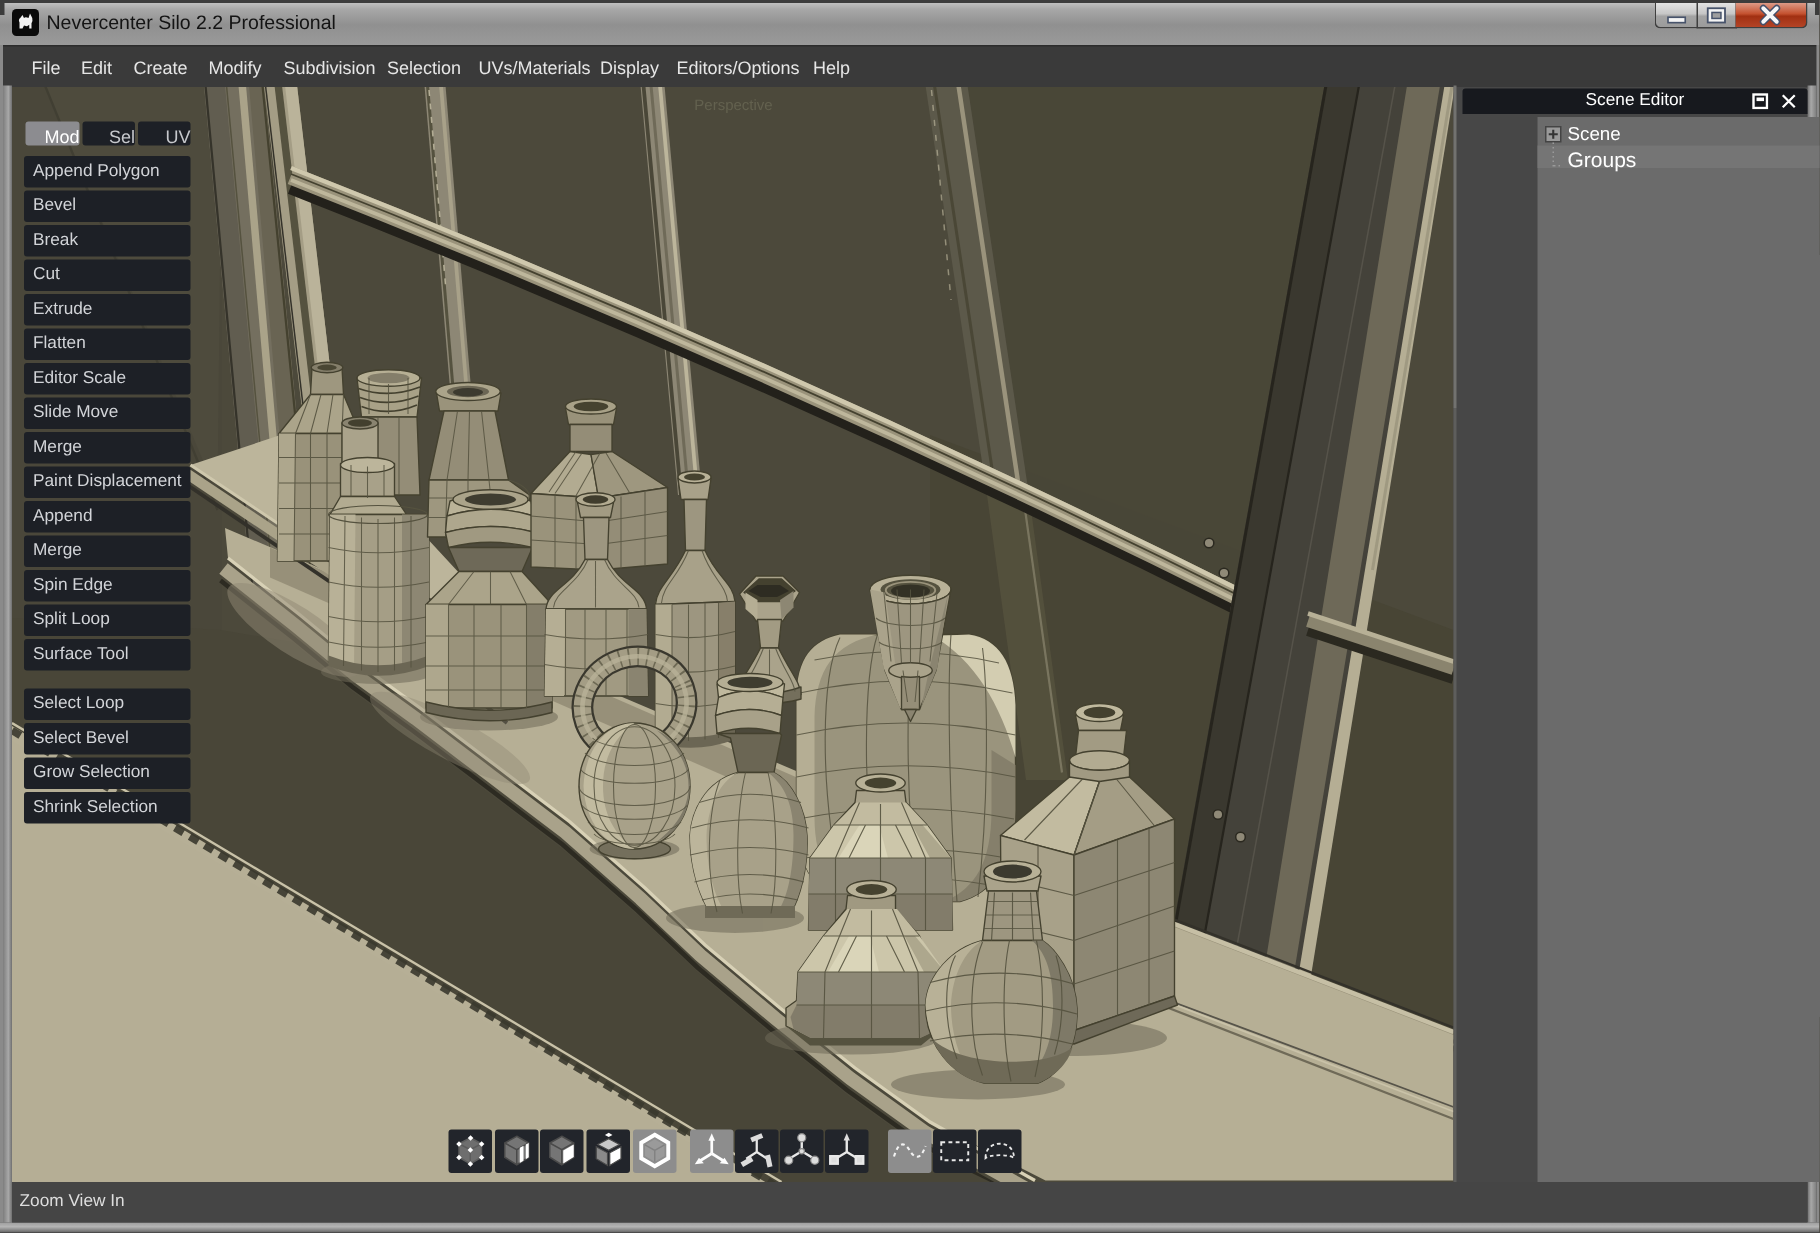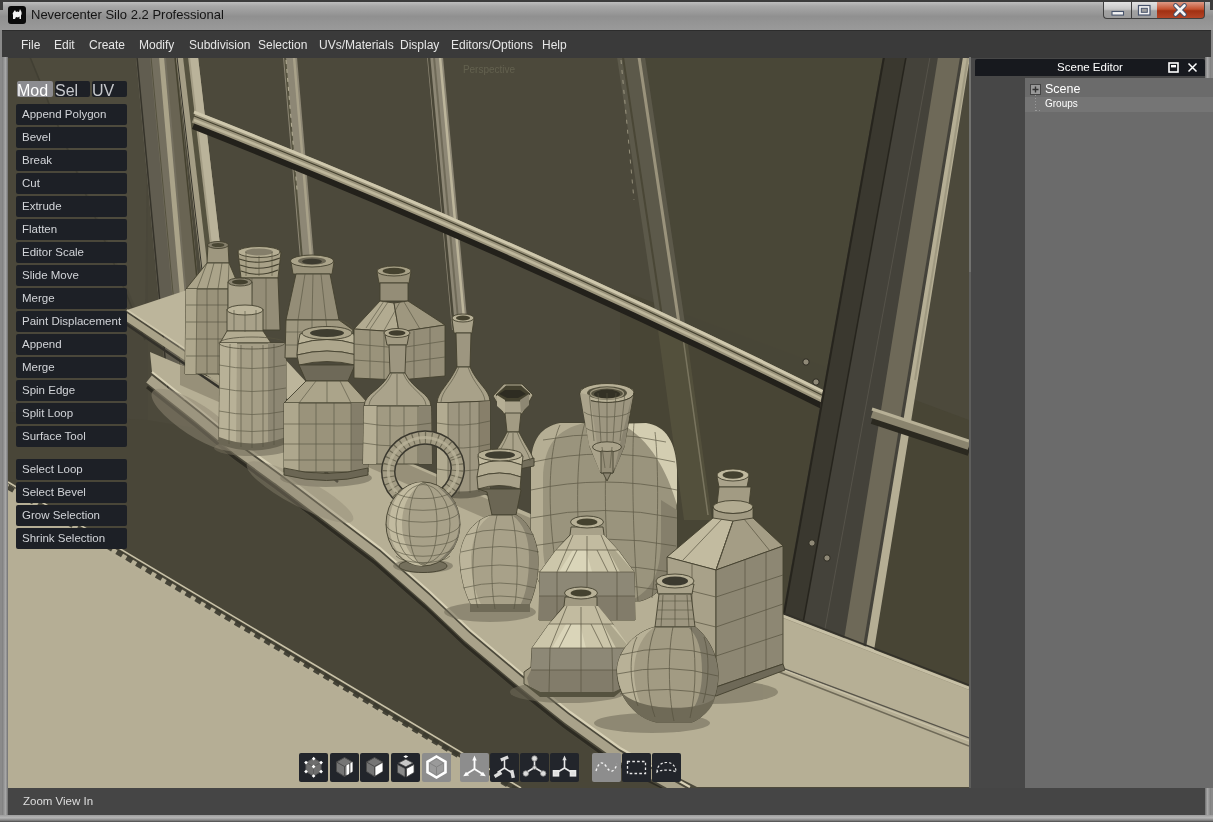--- a/index.html
+++ b/index.html
@@ -25,32 +25,32 @@
   #bord-l{left:0;top:30px;width:2px;height:785px;background:#8a8a8a;}
   #bord-l2{left:2px;top:57px;width:6px;height:758px;background:linear-gradient(90deg,#7d7d7d,#a8a8a8 60%,#6f6f6f);}
   #bord-r{left:1211px;top:30px;width:2px;height:785px;background:#8a8a8a;}
   #bord-r2{left:1205px;top:57px;width:6px;height:758px;background:linear-gradient(90deg,#6f6f6f,#a8a8a8 40%,#7d7d7d);}
   #bord-b{left:0;top:815px;width:1213px;height:7px;
     background:linear-gradient(180deg,#9e9e9e,#b5b5b5 40%,#6c6c6c 90%,#2e2e2e);}
   
   .tbtn{position:absolute;left:16px;width:111px;height:21px;background:#1d2026;border-radius:2px;
         color:#d2d4d8;font-size:11.5px;line-height:21px;padding-left:6px;box-sizing:border-box;}
   .tab{position:absolute;top:81px;height:16px;background:#1d2026;border-radius:2px;
-       color:#c6c8cc;font-size:16px;line-height:20px;text-align:left;}
+       color:#c6c8cc;font-size:12px;line-height:20px;text-align:right;}
   
   .ibtn{position:absolute;top:753px;width:29px;height:29px;background:#22252b;border-radius:2px;}
   .ibtn.sel{background:#8d8d8d;}
   
   #rpanel-head{left:975px;top:59px;width:230px;height:17px;background:#17191e;border-radius:2px 2px 0 0;
      color:#fff;font-size:11.5px;text-align:center;line-height:17px;}
   #rpanel-body{left:1008px;top:78px;width:250px;height:710px;background:#6b6b6b;margin-left:17px;}
   #row-groups{position:absolute;left:0;top:19px;width:232px;height:15px;background:#757575;}
   
   #statusbar{left:8px;top:788px;width:1197px;height:27px;background:#454545;
-     color:#dedede;font-size:11.5px;line-height:26px;padding-left:15px;box-sizing:border-box;}
+     color:#dedede;font-size:11.5px;line-height:26px;padding-left:5px;box-sizing:border-box;}
 </style>
 </head>
 <body>
 
   <svg id="scene" class="abs" style="left:8px;top:57px" width="961" height="731" viewBox="8 57 961 731">
 
     <rect x="8" y="57" width="961" height="731" fill="#4c493b"></rect>
     <rect x="8" y="57" width="140" height="380" fill="#4a473a"></rect>
     <path d="M620,290 L969,420 L969,700 L620,560 Z" fill="#484535"></path>
     <path d="M30,57 L145,330 L148,57 Z" fill="#4e4b3d"></path>
@@ -611,18 +611,18 @@
     </svg>
   </div>
   <div id="rpanel-body" class="abs">
     <div id="row-groups"></div>
     <svg style="position:absolute;left:5px;top:6px" width="12" height="30" viewBox="0 0 12 30">
       <rect x="0.5" y="0.5" width="10" height="10" fill="#999" stroke="#444"></rect>
       <path d="M2.5 5.5 L8.5 5.5 M5.5 2.5 L5.5 8.5" stroke="#333" stroke-width="1.4"></path>
       <path d="M5.5 11 L5.5 27 M6 26.5 L11 26.5" stroke="#9a9a9a" stroke-width="1" stroke-dasharray="1 2"></path>
     </svg>
     <div style="position:absolute;left:20px;top:4px;font-size:12.5px;color:#fff">Scene</div>
-    <div style="position:absolute;left:20px;top:20px;font-size:10px;color:#fff">Groups</div>
+    <div style="position:absolute;left:20px;top:20px;font-size:14px;color:#fff">Groups</div>
   </div>
 
   <div id="statusbar" class="abs">Zoom View In</div>
   <div class="abs" style="left:969px;top:57px;width:2px;height:215px;background:#72726f"></div>
   <div class="abs" style="left:969px;top:272px;width:2px;height:516px;background:#5e5e5c"></div>
 
 </body></html>

